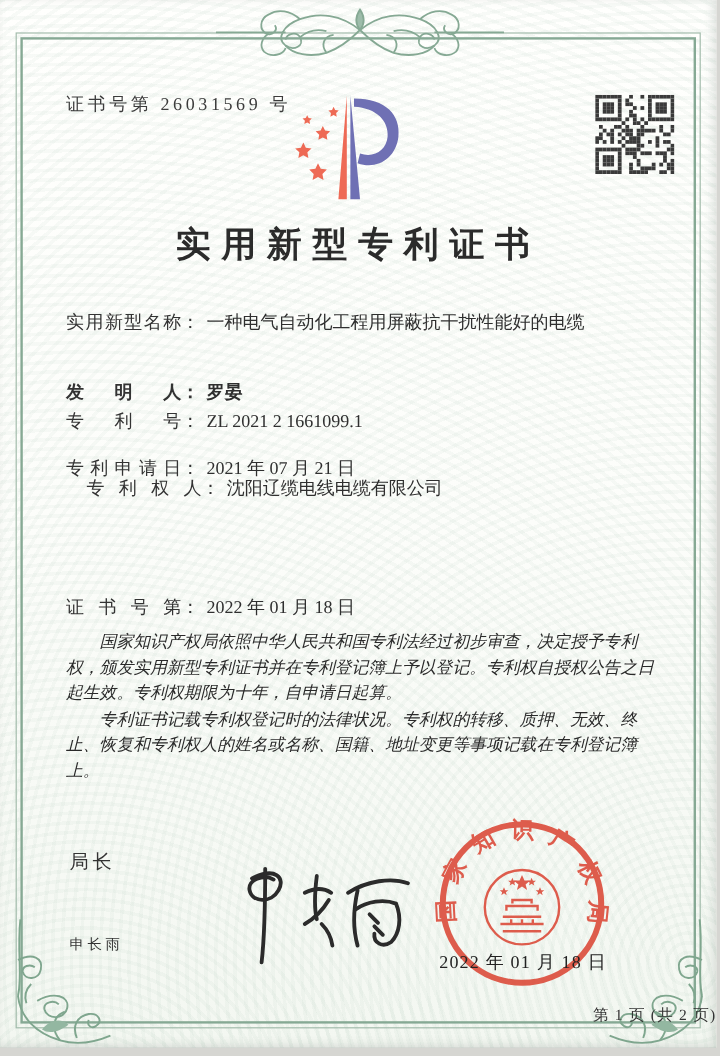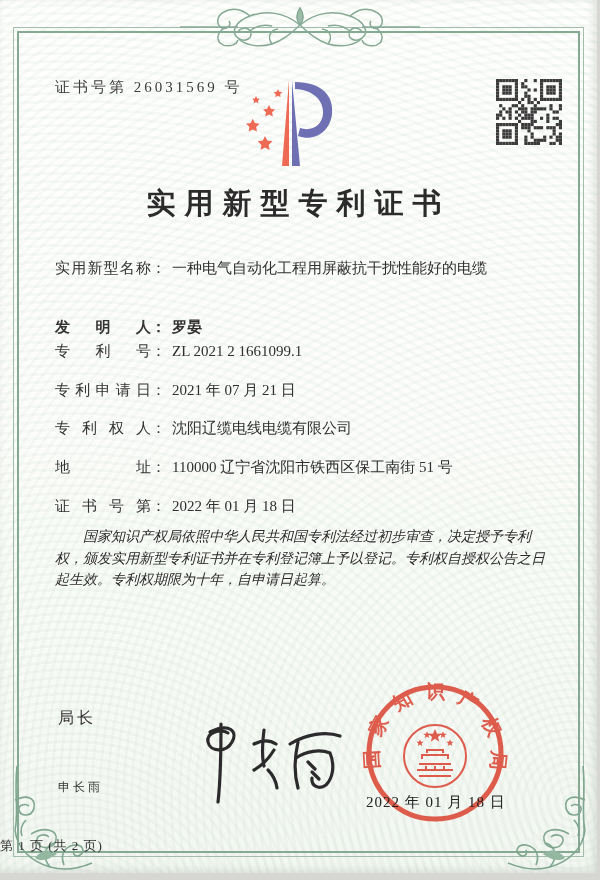--- a/index.html
+++ b/index.html
@@ -28,27 +28,27 @@
   .title{position:absolute;left:0;right:0;top:184px;text-align:center;
     font-size:29px;font-weight:700;letter-spacing:9px;color:#2b2b2b;}
   .frow{position:absolute;left:55px;right:30px;font-size:15px;color:#333;white-space:nowrap;}
   .flabel{display:inline-block;width:96px;text-align:justify;text-align-last:justify;color:#333;}
   .flabel2{display:inline-block;width:100px;text-align:justify;text-align-last:justify;color:#333;}
   .fcolon{margin:0 6px 0 0;}
   .fvalue{color:#2f2f2f;}
   .field-right{position:absolute;left:275px;top:0;}
   .paras{position:absolute;left:55px;top:526px;width:494px;font-size:14px;
     line-height:21.5px;color:#2a2a2a;font-style:italic;}
-  .paras p{margin:0;text-indent:2em;}
+  .paras p{margin:0;text-indent:2em;font-family:Liberation Mono, monospace;}
   .sig-title{position:absolute;left:58px;top:708px;font-size:16px;letter-spacing:3px;color:#333;}
   .sig-name{position:absolute;left:58px;top:779px;font-size:12px;letter-spacing:3px;color:#333;}
   .signature{position:absolute;left:188px;top:716px;width:160px;height:95px;}
   .seal{position:absolute;left:359px;top:677px;width:152px;height:152px;opacity:.9;}
   .seal-date{position:absolute;left:366px;top:793px;font-size:15px;color:#222;z-index:5;letter-spacing:1px;}
-  .footer{position:absolute;left:0;right:0;top:837px;text-align:left;font-size:13px;color:#333;letter-spacing:1px;}
+  .footer{position:absolute;left:0;right:0;top:837px;text-align:right;font-size:13px;color:#333;letter-spacing:1px;}
 </style>
 </head>
 <body>
 
 <div class="page">
   <div class="guilloche"></div>
   <div class="border-outer"></div>
   <div class="border-inner"></div>
 
   <svg class="ornament" style="left:180px;top:2px;" width="240" height="52" viewBox="0 0 240 52">
@@ -340,32 +340,30 @@
   </div>
   <div class="frow" style="top:318px;font-weight:bold;">
     <span class="flabel">发明人</span><span class="fcolon">：</span><span class="fvalue">罗晏</span>
   </div>
   <div class="frow" style="top:342px;">
     <span class="flabel">专利号</span><span class="fcolon">：</span><span class="fvalue">ZL 2021 2 1661099.1</span>
   </div>
   <div class="frow" style="top:381px;">
     <span class="flabel">专利申请日</span><span class="fcolon">：</span><span class="fvalue">2021 年 07 月 21 日</span>
   </div>
-  <div class="frow" style="top:419px;">
+  <div class="frow" style="top:398px;margin-left:17px;">
     <span class="flabel">专利权人</span><span class="fcolon">：</span><span class="fvalue">沈阳辽缆电线电缆有限公司</span>
-  </div>
-  <div class="frow" style="top:458px;">
-    <span class="flabel">地址</span><span class="fcolon">：</span><span class="fvalue">110000 辽宁省沈阳市铁西区保工南街 51 号</span>
   </div>
   <div class="frow" style="top:497px;">
     <span class="flabel">证书号第</span><span class="fcolon">：</span><span class="fvalue">2022 年 01 月 18 日</span>
   </div>
 
   <div class="paras">
     <p>国家知识产权局依照中华人民共和国专利法经过初步审查，决定授予专利权，颁发实用新型专利证书并在专利登记簿上予以登记。专利权自授权公告之日起生效。专利权期限为十年，自申请日起算。</p>
+    <p>专利证书记载专利权登记时的法律状况。专利权的转移、质押、无效、终止、恢复和专利权人的姓名或名称、国籍、地址变更等事项记载在专利登记簿上。</p>
   </div>
 
   <div class="sig-title">局长</div>
   <div class="sig-name">申长雨</div>
 
   <svg class="signature" viewBox="0 0 160 95">
     <g fill="none" stroke="#2b2b2b" stroke-width="3.2" stroke-linecap="round">
       <path d="M22,16 C42,6 50,16 44,26 C38,37 22,36 20,26 C18,17 32,12 40,17"></path>
       <path d="M33,8 C33,30 33,60 30,86"></path>
       <path d="M76,14 C74,30 74,42 76,50"></path>

